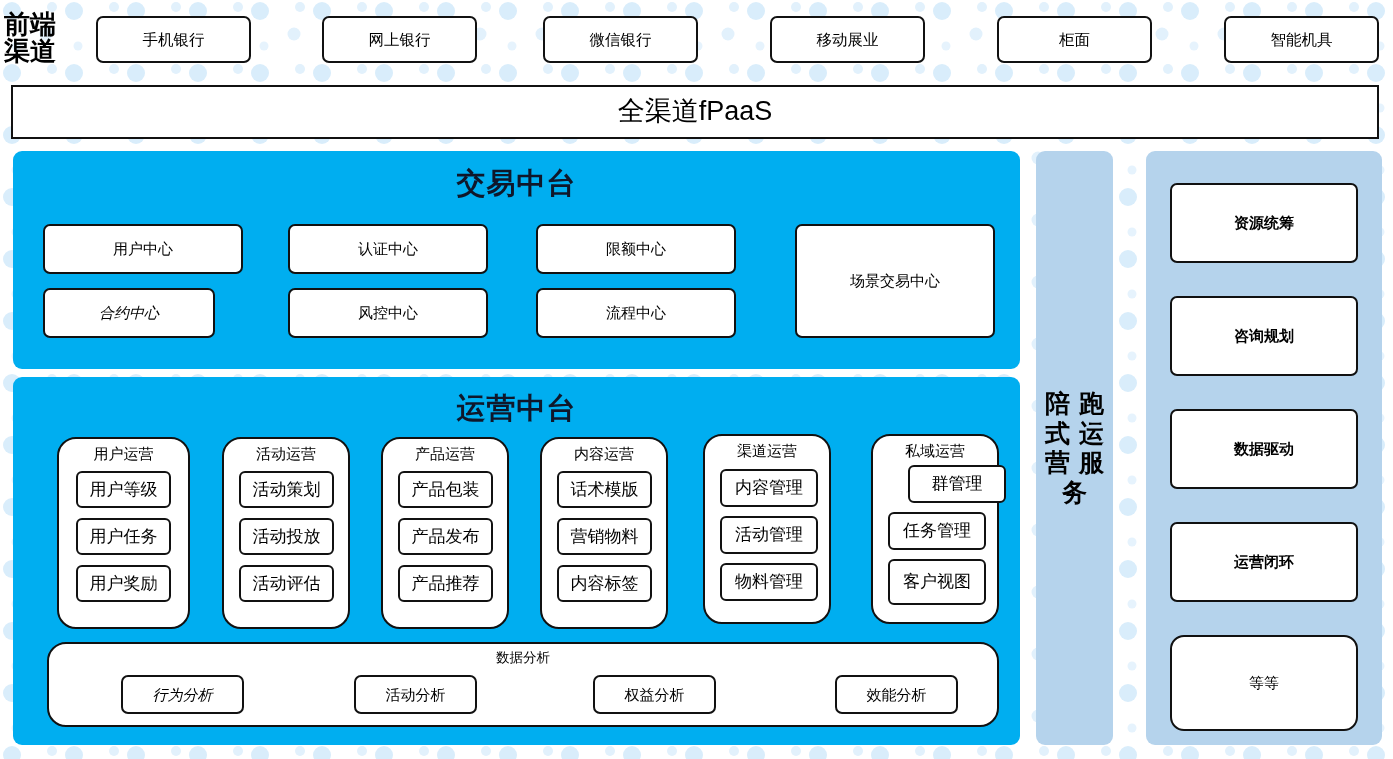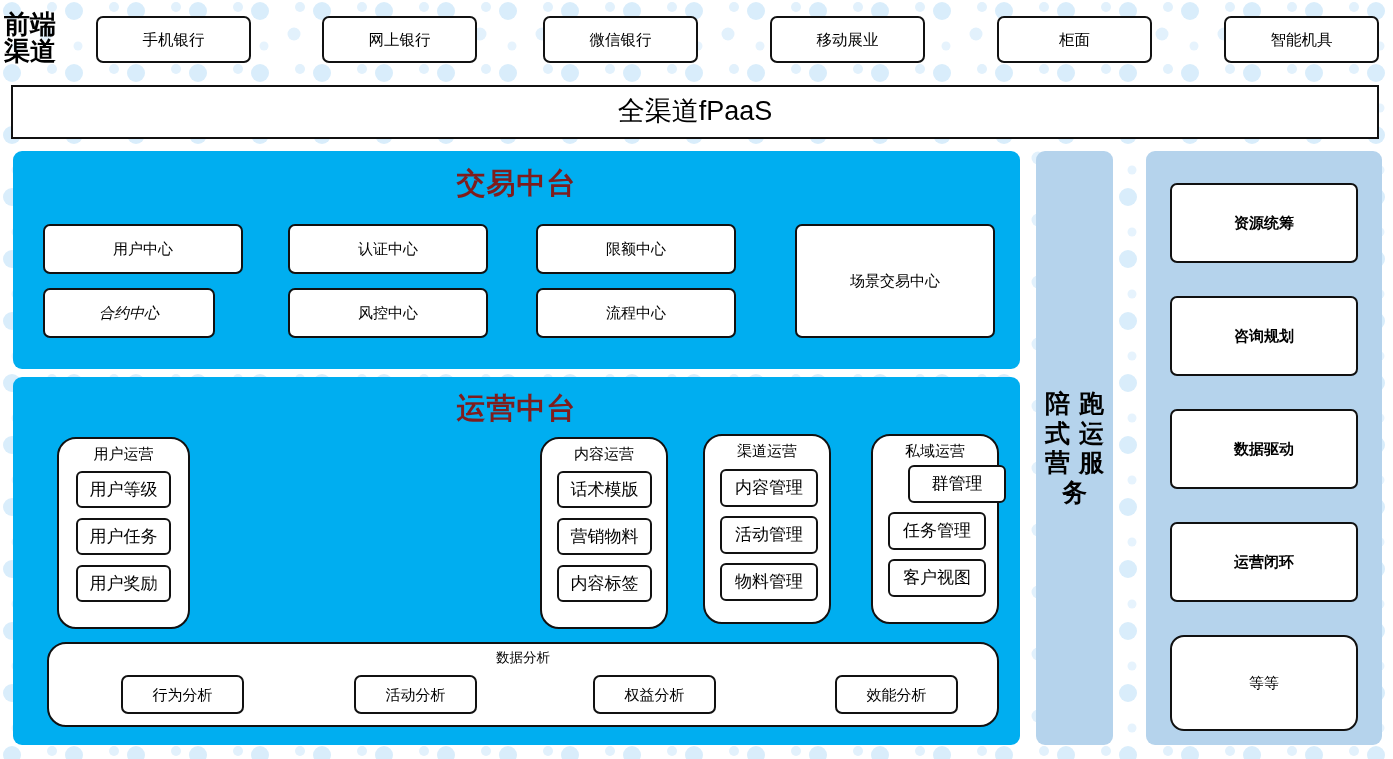--- a/index.html
+++ b/index.html
@@ -39,21 +39,21 @@
   .fpaas{font-size:27px;}
 
   
   .panel-cyan{
     background:#00aef0;
     border-radius:9px;
   }
   .panel-title{
     position:absolute;left:0;right:0;
     text-align:center;
-    font-size:29px;font-weight:bold;color:#7f1d1d;
+    font-size:29px;font-weight:bold;color:#0f172a;
     letter-spacing:1px;
   }
   .center-box{font-size:15px;}
 
   
   .grp{
     background:#ffffff;
     border:2.5px solid #111;
     border-radius:19px;
   }
@@ -138,46 +138,58 @@
   <div class="abs panel-cyan" style="left:13px;top:377px;width:1007px;height:368px;">
     <div class="panel-title" style="top:12px;">运营中台</div>
 
     <div class="abs grp" style="left:44px;top:60px;width:133px;height:192px;">
       <div class="grp-title">用户运营</div>
       <div class="abs node sub" style="left:17px;top:32px;width:95px;height:37px;">用户等级</div>
       <div class="abs node sub" style="left:17px;top:79px;width:95px;height:37px;">用户任务</div>
       <div class="abs node sub" style="left:17px;top:126px;width:95px;height:37px;">用户奖励</div>
     </div>
 
-
+    <div class="abs grp" style="left:209px;top:60px;width:128px;height:192px;">
+      <div class="grp-title">活动运营</div>
+      <div class="abs node sub" style="left:15px;top:32px;width:95px;height:37px;">活动策划</div>
+      <div class="abs node sub" style="left:15px;top:79px;width:95px;height:37px;">活动投放</div>
+      <div class="abs node sub" style="left:15px;top:126px;width:95px;height:37px;">活动评估</div>
+    </div>
+
+    <div class="abs grp" style="left:368px;top:60px;width:128px;height:192px;">
+      <div class="grp-title">产品运营</div>
+      <div class="abs node sub" style="left:15px;top:32px;width:95px;height:37px;">产品包装</div>
+      <div class="abs node sub" style="left:15px;top:79px;width:95px;height:37px;">产品发布</div>
+      <div class="abs node sub" style="left:15px;top:126px;width:95px;height:37px;">产品推荐</div>
+    </div>
 
     <div class="abs grp" style="left:527px;top:60px;width:128px;height:192px;">
       <div class="grp-title">内容运营</div>
       <div class="abs node sub" style="left:15px;top:32px;width:95px;height:37px;">话术模版</div>
       <div class="abs node sub" style="left:15px;top:79px;width:95px;height:37px;">营销物料</div>
       <div class="abs node sub" style="left:15px;top:126px;width:95px;height:37px;">内容标签</div>
     </div>
 
     <div class="abs grp" style="left:690px;top:57px;width:128px;height:190px;">
       <div class="grp-title">渠道运营</div>
       <div class="abs node sub" style="left:15px;top:33px;width:98px;height:38px;">内容管理</div>
       <div class="abs node sub" style="left:15px;top:80px;width:98px;height:38px;">活动管理</div>
       <div class="abs node sub" style="left:15px;top:127px;width:98px;height:38px;">物料管理</div>
     </div>
 
     <div class="abs grp" style="left:858px;top:57px;width:128px;height:190px;">
       <div class="grp-title">私域运营</div>
       <div class="abs node sub" style="left:15px;top:29px;width:98px;height:38px;margin-left:20px;">群管理</div>
       <div class="abs node sub" style="left:15px;top:76px;width:98px;height:38px;">任务管理</div>
-      <div class="abs node sub" style="left:15px;top:123px;width:98px;height:38px;text-align:center;">客户视图</div>
+      <div class="abs node sub" style="left:15px;top:123px;width:98px;height:46px;text-align:center;">客户视图</div>
     </div>
 
     <div class="abs grp" style="left:34px;top:265px;width:952px;height:85px;">
       <div class="da-title">数据分析</div>
-      <div class="abs node da-box" style="left:72px;top:31px;width:123px;height:39px;">行为分析</div>
+      <div class="abs node da-box" style="left:72px;top:31px;width:123px;height:39px;font-style:italic;">行为分析</div>
       <div class="abs node da-box" style="left:305px;top:31px;width:123px;height:39px;">活动分析</div>
       <div class="abs node da-box" style="left:544px;top:31px;width:123px;height:39px;">权益分析</div>
       <div class="abs node da-box" style="left:786px;top:31px;width:123px;height:39px;">效能分析</div>
     </div>
   </div>
 
   <div class="abs panel-lblue" style="left:1036px;top:151px;width:77px;height:594px;">
     <div class="vtext">
       <span>陪</span>
       <span>跑</span>

